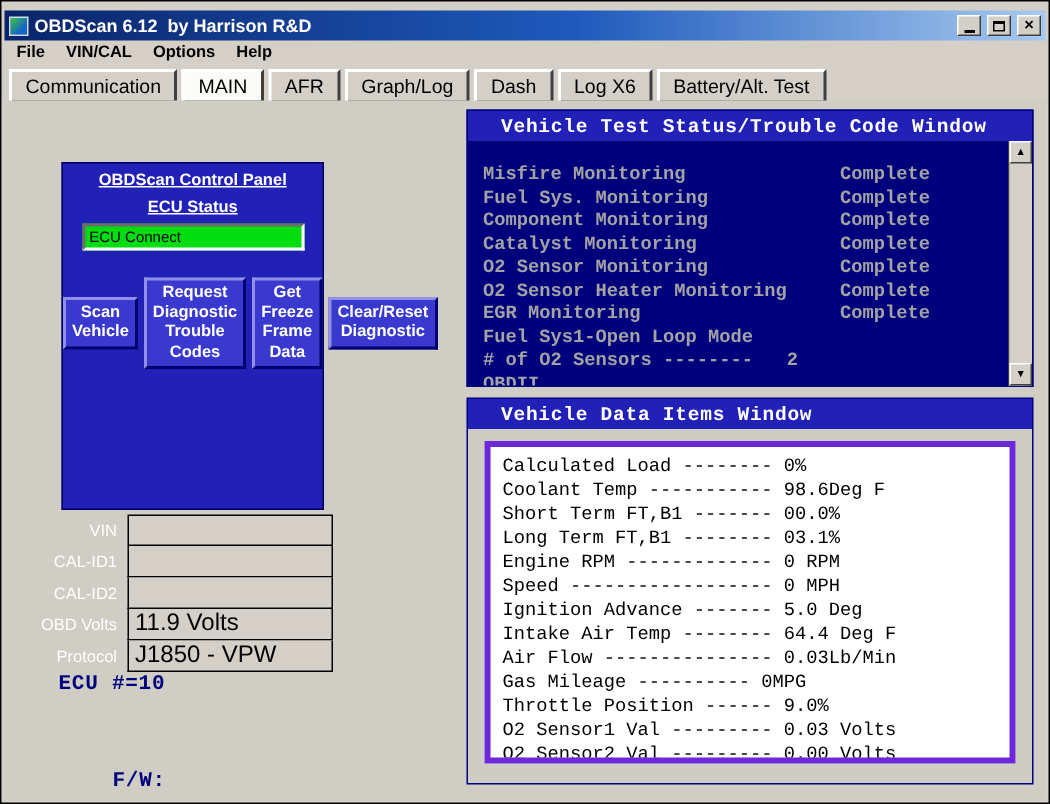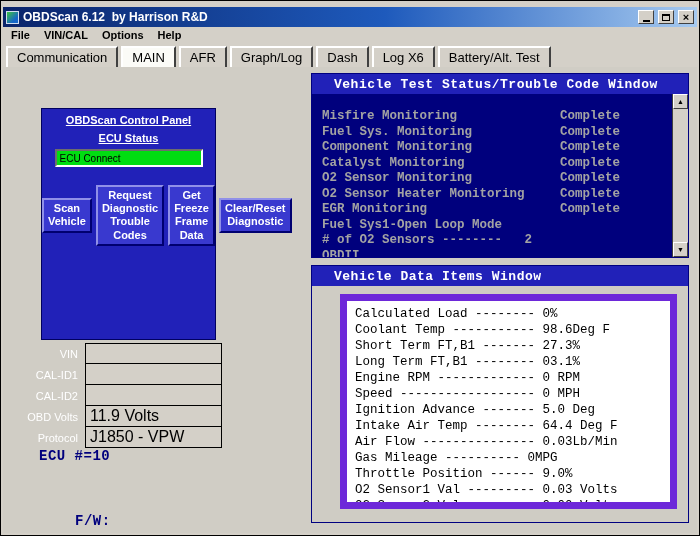--- a/index.html
+++ b/index.html
@@ -83,21 +83,21 @@
     background:#d4d0c8; border-left:1px solid #404040; }
   .sb-btn { position:absolute; left:0; width:15px; height:15px; background:#d4d0c8;
     border:1px solid; border-color:#ffffff #404040 #404040 #ffffff; padding:0;
     display:flex; align-items:center; justify-content:center; font-size:7px; color:#000;
     line-height:1; }
   .sb-up { top:0; } .sb-down { bottom:0; }
   .sb-track { position:absolute; top:15px; bottom:15px; left:0; width:15px; background:#d4d0c8; }
   .data-window { position:absolute; left:308px; top:198px; width:378px; height:258px;
     border:1px solid #000080; background:#cfccc4; }
   .data-box { position:absolute; left:11px; right:11px; top:28px; bottom:13px;
-    background:#fff; border:7px solid #6d28d9; overflow:hidden; padding-top:5px;margin-left:17px; }
+    background:#fff; border:4px solid #6d28d9; overflow:hidden; padding-top:5px; }
   .data-row { font-family:"Liberation Mono", monospace; font-size:12.5px;
     line-height:16px; color:#000; white-space:pre; padding-left:8px; }
 </style>
 </head>
 <body>
 
 <div class="frame">
 
   <div class="titlebar">
     <div class="app-icon"></div>
@@ -241,21 +241,21 @@
     </div>
 
     <div class="data-window">
       <div class="win-header">Vehicle Data Items Window</div>
       <div class="data-box">
 
           <div class="data-row">Calculated Load -------- 0%</div>
 
           <div class="data-row">Coolant Temp ----------- 98.6Deg F</div>
 
-          <div class="data-row">Short Term FT,B1 ------- 27.3%</div>
+          <div class="data-row">Short Term FT,B1 ------- 00.0%</div>
 
           <div class="data-row">Long Term FT,B1 -------- 03.1%</div>
 
           <div class="data-row">Engine RPM ------------- 0 RPM</div>
 
           <div class="data-row">Speed ------------------ 0 MPH</div>
 
           <div class="data-row">Ignition Advance ------- 5.0 Deg</div>
 
           <div class="data-row">Intake Air Temp -------- 64.4 Deg F</div>

